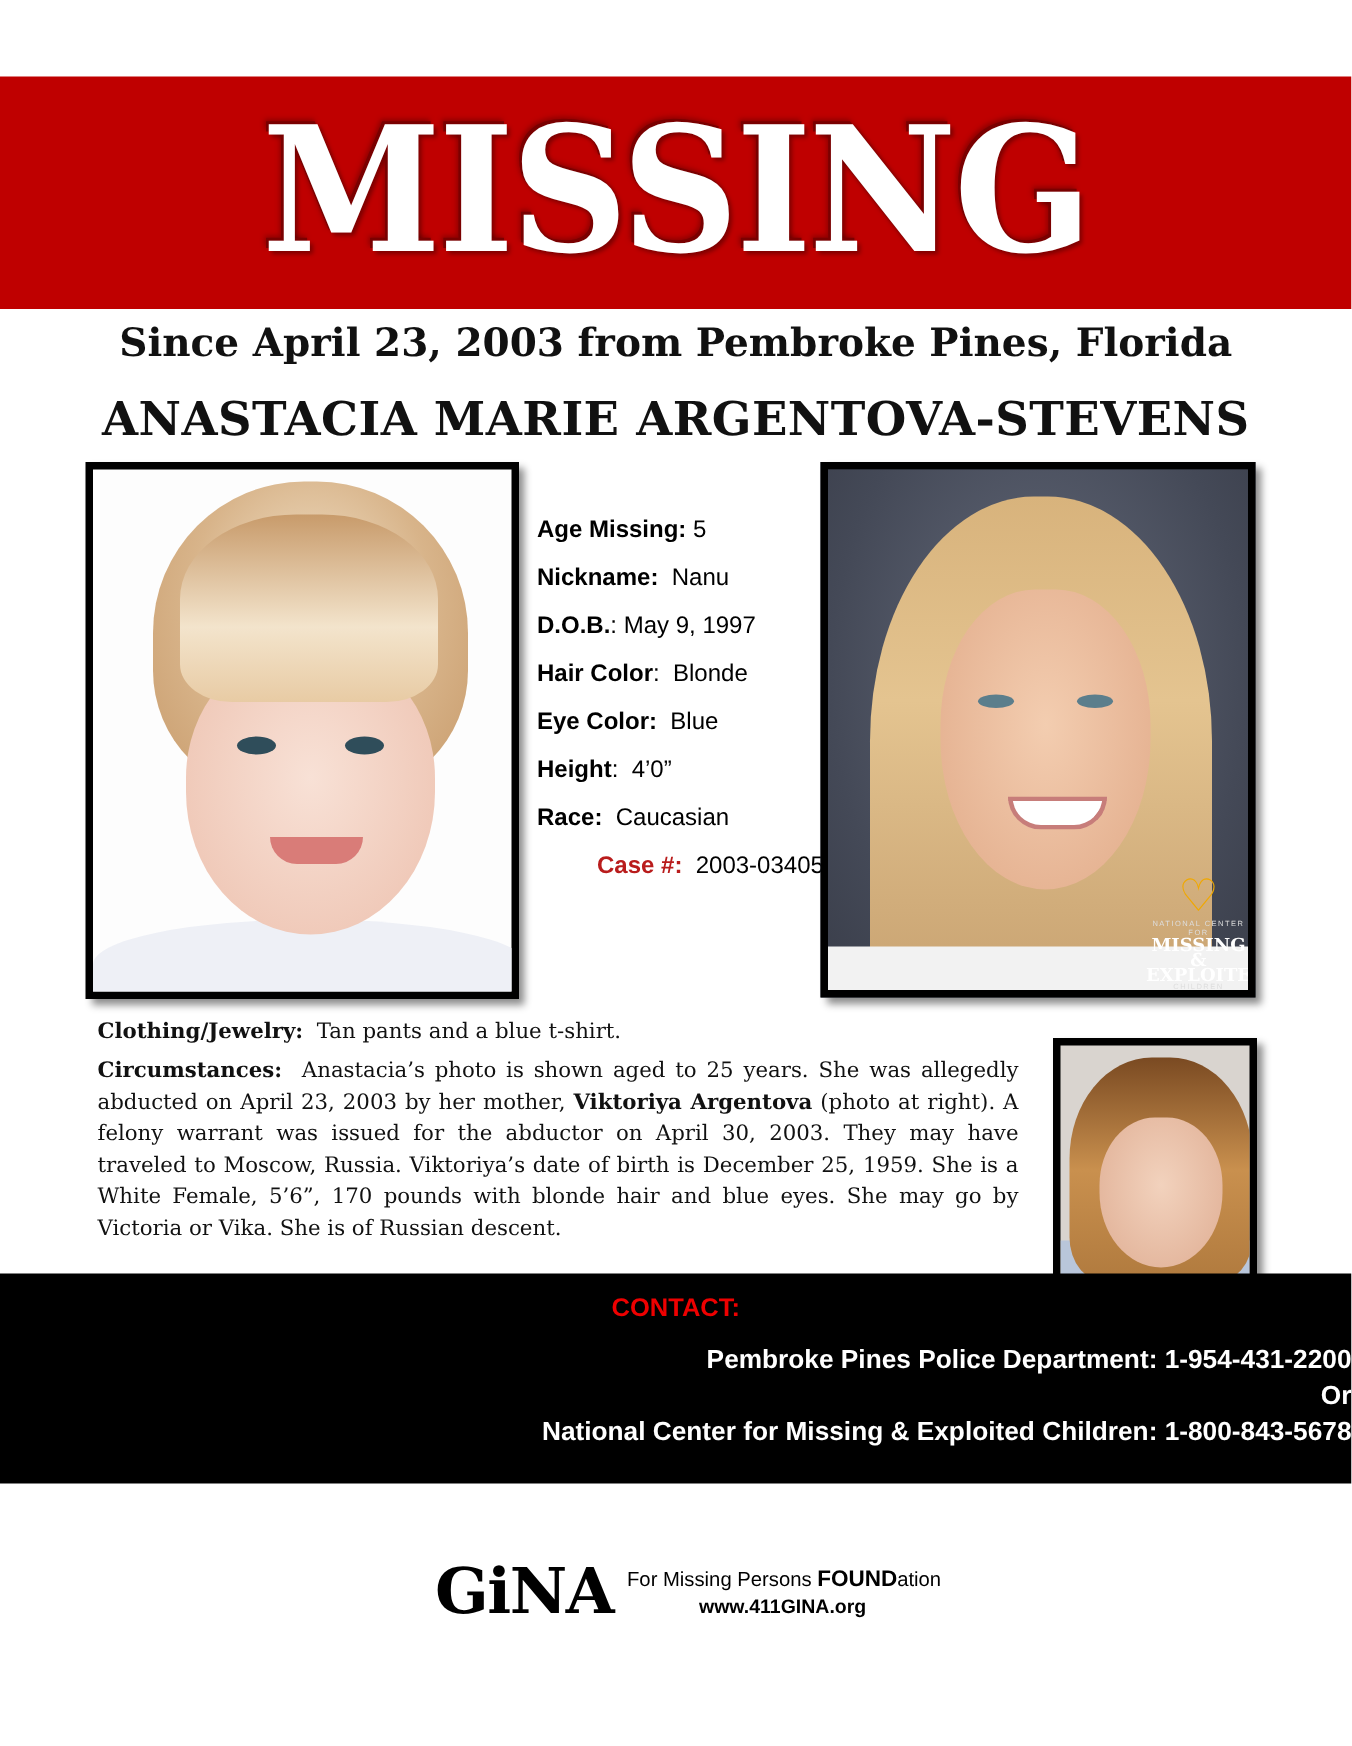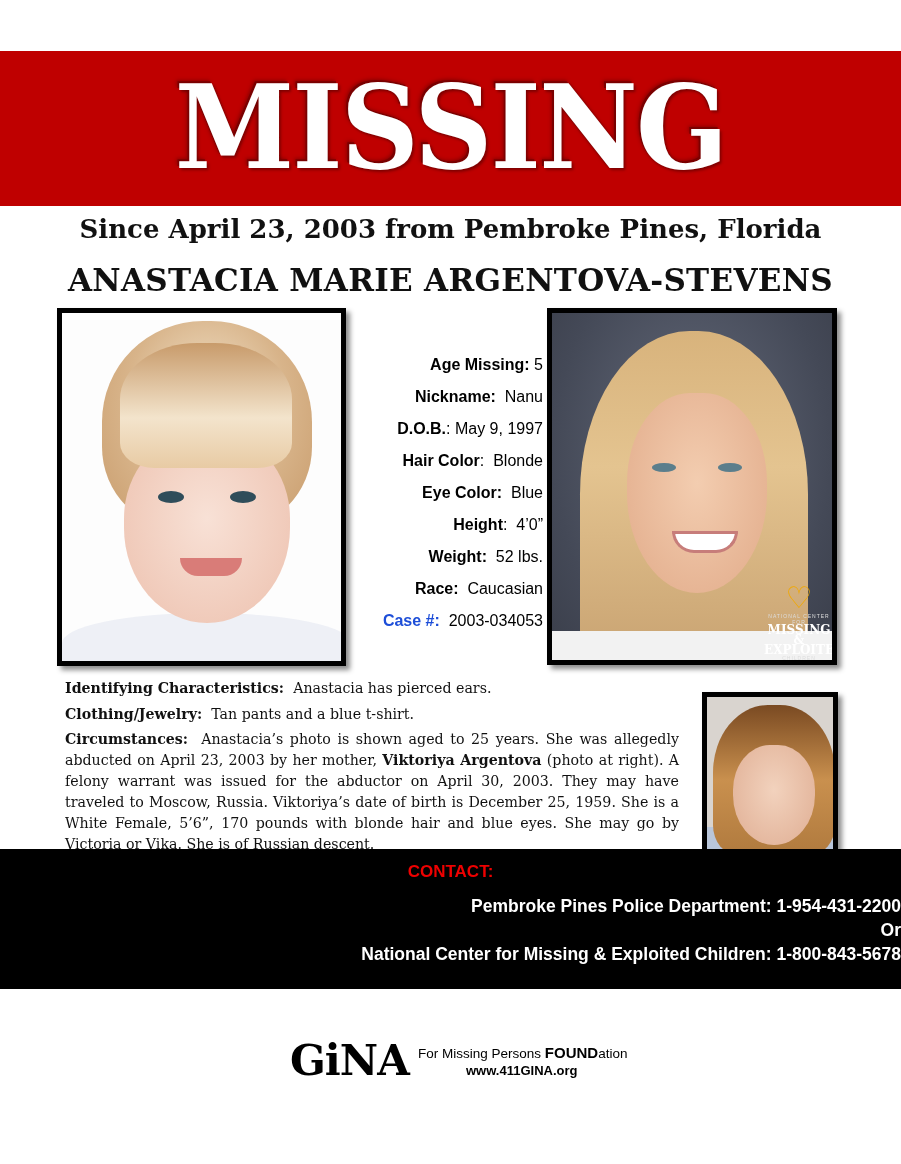--- a/index.html
+++ b/index.html
@@ -53,24 +53,24 @@
   .ncmec-logo { position: absolute; left: 212px; top: 270px; width: 70px; height: 76px; color: #ffffff; text-align: center; }
   .ncmec-heart { font-size: 30px; color: #f0a800; line-height: 30px; }
   .ncmec-text { font-family: "DejaVu Serif", serif; font-weight: bold; font-size: 12px; line-height: 10px; color: #fff; text-align: center; }
   .ncmec-sub { font-size: 5px; line-height: 6px; color: #ddd; letter-spacing: 1px; }
 
   
   .mom-hair { position: absolute; left: 6px; top: 8px; width: 122px; height: 150px; border-radius: 45% 45% 20% 20%; background: linear-gradient(180deg, #7a4a22 0%, #c9904e 50%, #b07a3e 100%); }
   .mom-face { position: absolute; left: 26px; top: 48px; width: 82px; height: 100px; border-radius: 45% 45% 50% 50%; background: radial-gradient(ellipse at 50% 45%, #f2d2bd 0%, #e1b197 90%); }
   .mom-shirt { position: absolute; left: 0; top: 130px; width: 126px; height: 30px; background: #b9c6da; }
 
-  .info-list { position: absolute; left: 358px; top: 354px; width: 185px; text-align: right; }
+  .info-list { position: absolute; left: 358px; top: 343px; width: 185px; }
   .info-row { height: 32px; font-size: 16px; line-height: 22px; white-space: nowrap; }
   .info-row .lbl { font-weight: bold; }
-  .info-row.case .lbl { color: #1d4ed8; }
+  .info-row.case .lbl { color: #b91c1c; margin-left: 40px; }
 
   .desc { position: absolute; left: 65px; top: 678px; width: 614px; font-family: "DejaVu Serif", serif; font-size: 14.2px; line-height: 21px; color: #111; }
   .desc p { margin: 0 0 4.5px 0; }
   .desc .hd { font-weight: bold; }
   .desc .just { text-align: justify; text-align-last: left; }
 
   .black-banner { position: absolute; left: 0; top: 849px; width: 901px; height: 140px; background: #000; text-align: center; color: #fff; }
   .contact-hd { position: absolute; left: 0; top: 12px; width: 901px; font-weight: bold; font-size: 17px; color: #ee0000; line-height: 22px; }
   .contact-line { position: absolute; left: 0; width: 901px; font-weight: bold; font-size: 17.5px; line-height: 22px; text-align: right; }
   .contact-line.l1 { top: 46px; }
@@ -102,21 +102,20 @@
   <div class="child-mouth"></div>
 </div>
 
 <div class="info-list">
   <div class="info-row"><span class="lbl">Age Missing:</span> <span>5</span></div>
   <div class="info-row"><span class="lbl">Nickname:</span>&nbsp; <span>Nanu</span></div>
   <div class="info-row"><span class="lbl">D.O.B.</span><span>:</span> <span>May 9, 1997</span></div>
   <div class="info-row"><span class="lbl">Hair Color</span><span>:</span>&nbsp; <span>Blonde</span></div>
   <div class="info-row"><span class="lbl">Eye Color:</span>&nbsp; <span>Blue</span></div>
   <div class="info-row"><span class="lbl">Height</span><span>:</span>&nbsp; <span>4’0”</span></div>
-  <div class="info-row"><span class="lbl">Weight:</span>&nbsp; <span>52 lbs.</span></div>
   <div class="info-row"><span class="lbl">Race:</span>&nbsp; <span>Caucasian</span></div>
   <div class="info-row case"><span class="lbl">Case #:</span>&nbsp; <span>2003-034053</span></div>
 </div>
 
 <div class="photo-frame photo-right">
   <div class="adult-bg"></div>
   <div class="adult-hair"></div>
   <div class="adult-face"></div>
   <div class="adult-eye l"></div>
   <div class="adult-eye r"></div>
@@ -125,21 +124,20 @@
   <div class="ncmec-logo">
     <div class="ncmec-heart">♡</div>
     <div class="ncmec-sub">NATIONAL CENTER FOR</div>
     <div class="ncmec-text">MISSING &amp;</div>
     <div class="ncmec-text">EXPLOITED</div>
     <div class="ncmec-sub">CHILDREN</div>
   </div>
 </div>
 
 <div class="desc">
-  <p><span class="hd">Identifying Characteristics:</span>&nbsp; <span>Anastacia has pierced ears.</span></p>
   <p><span class="hd">Clothing/Jewelry:</span>&nbsp; <span>Tan pants and a blue t-shirt.</span></p>
   <p class="just"><span class="hd">Circumstances:</span>&nbsp; <span>Anastacia’s photo is shown aged to 25 years.  She was allegedly abducted on April 23, 2003 by her mother, </span><span class="hd">Viktoriya Argentova</span><span> (photo at right). A felony warrant was issued for the abductor on April 30, 2003. They may have traveled to Moscow, Russia. Viktoriya’s date of birth is December 25, 1959.  She is a White Female, 5’6”, 170 pounds with blonde hair and blue eyes.  She may go by Victoria or Vika.  She is of Russian descent.</span></p>
 </div>
 
 <div class="photo-frame photo-small">
   <div class="mom-shirt"></div>
   <div class="mom-hair"></div>
   <div class="mom-face"></div>
 </div>
 

